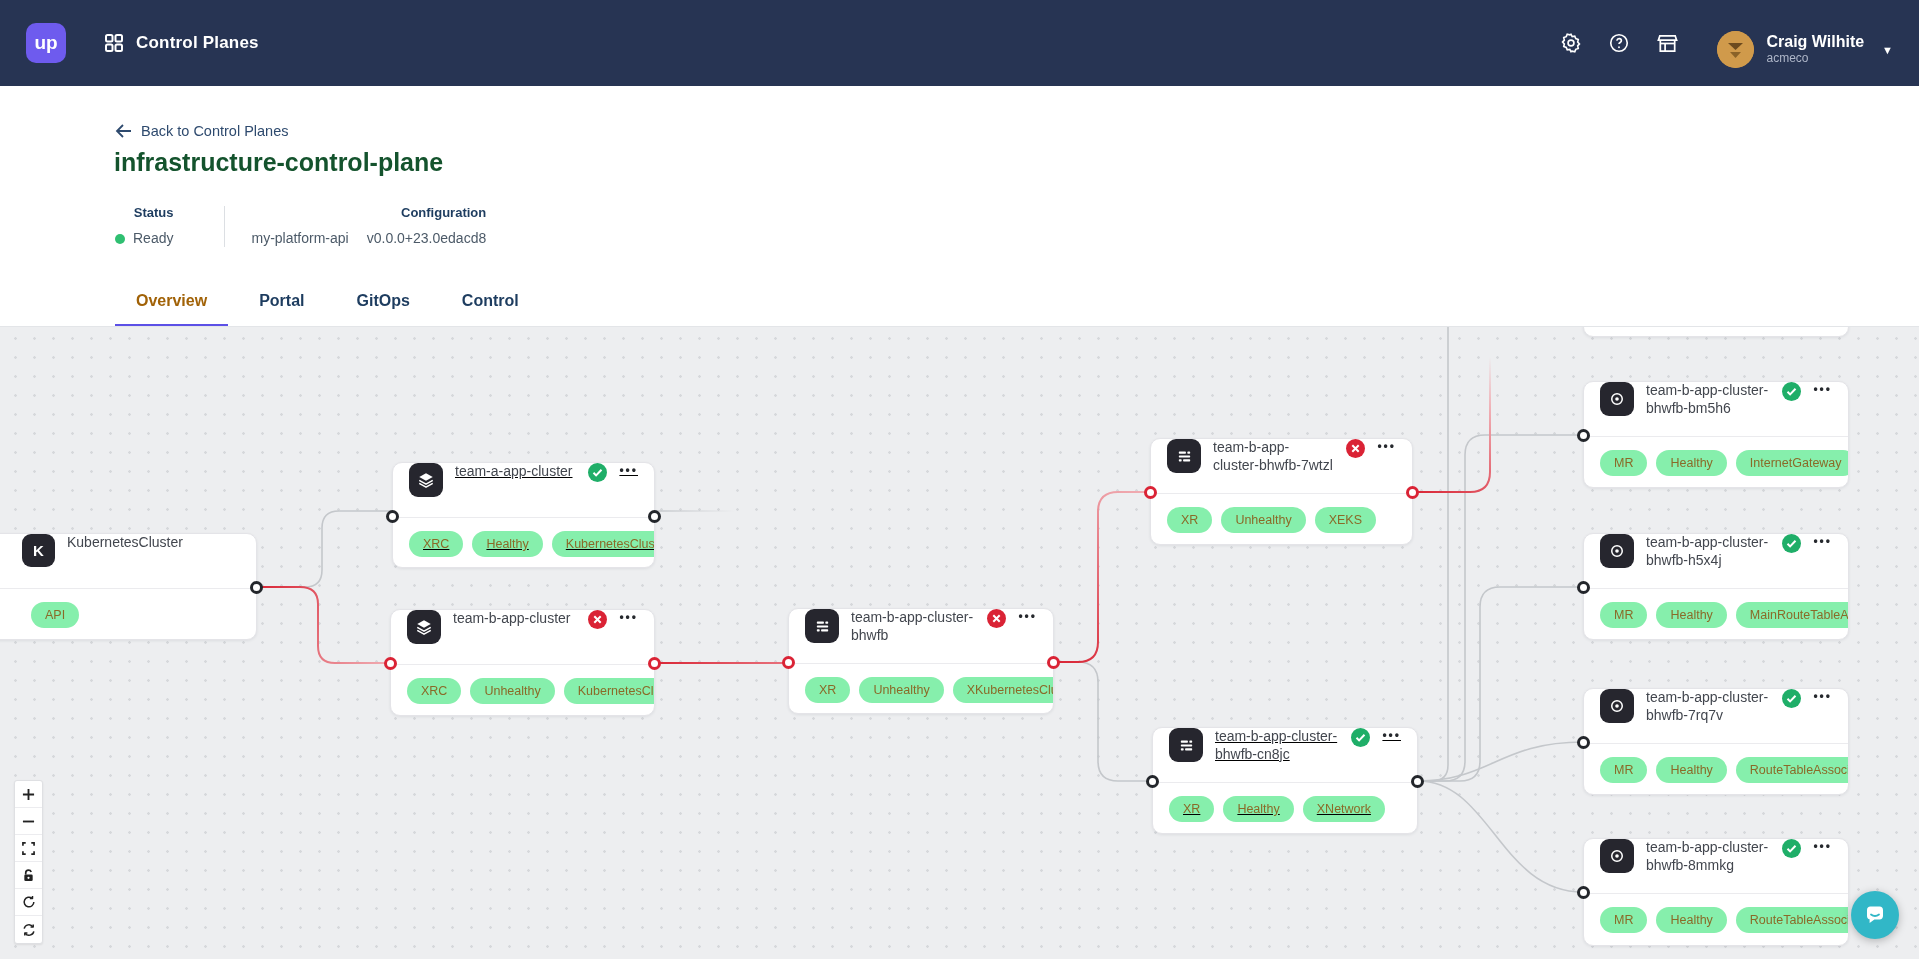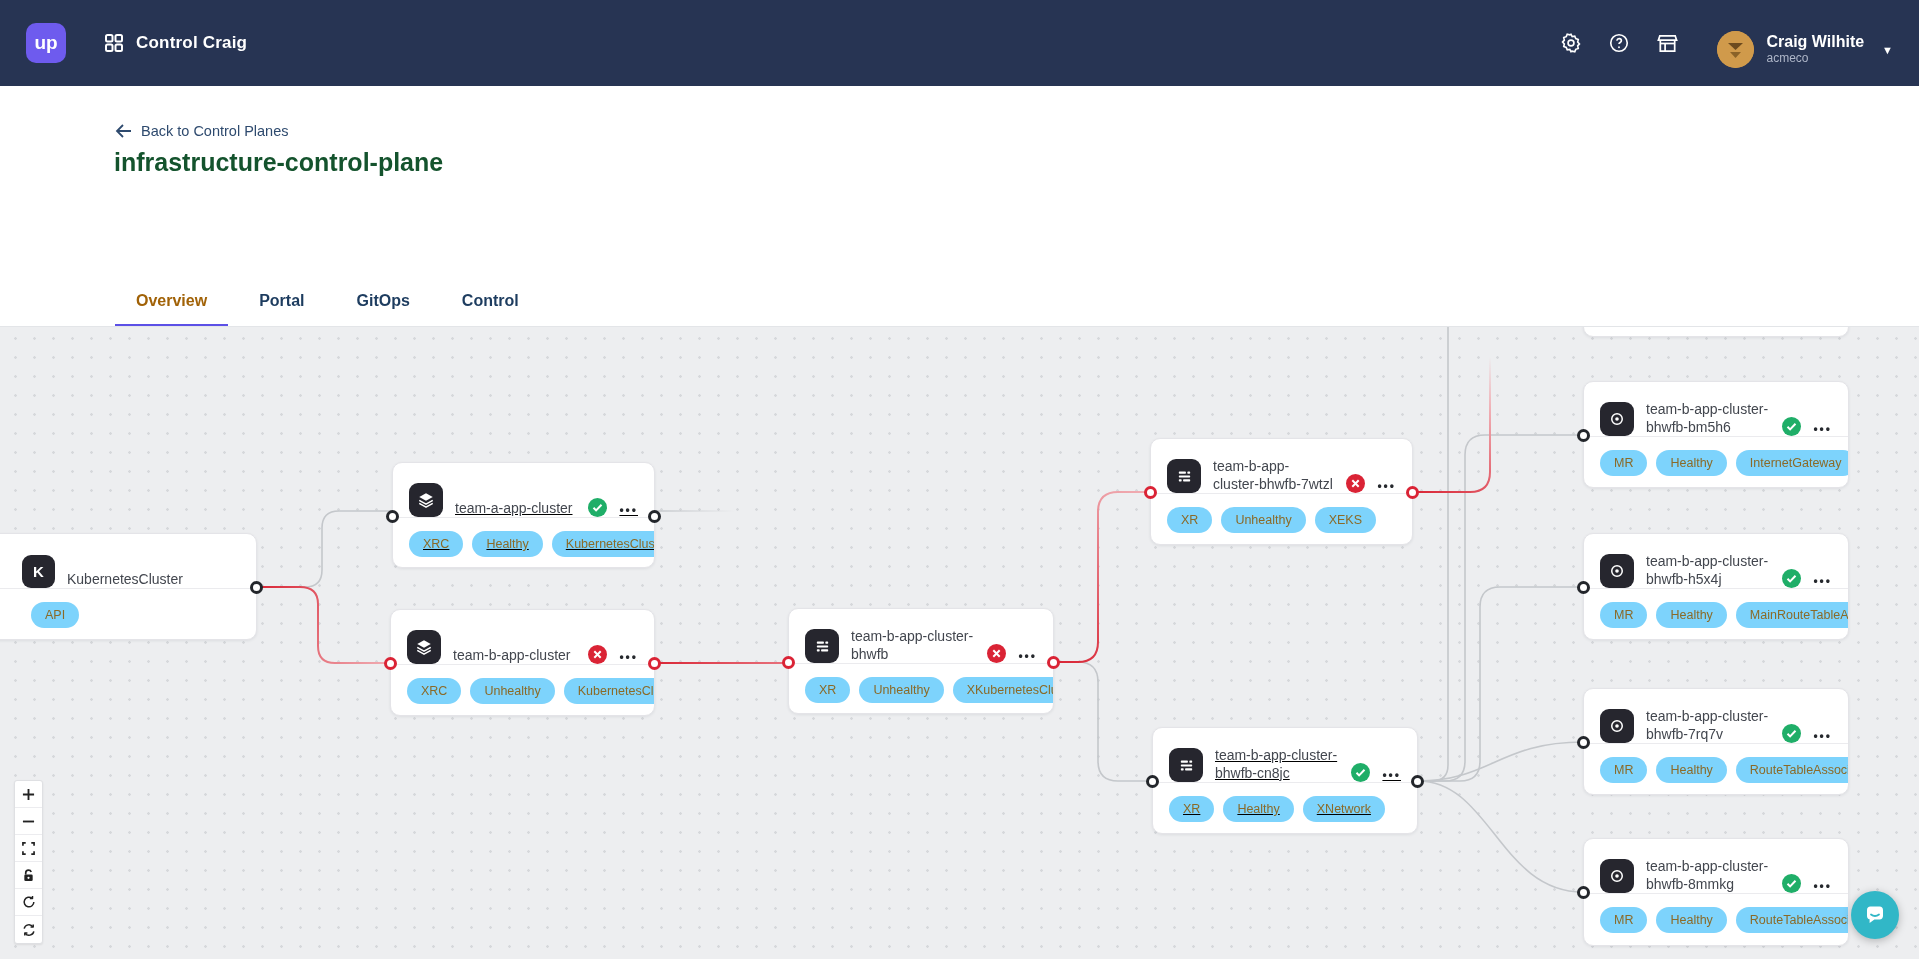--- a/index.html
+++ b/index.html
@@ -43,29 +43,29 @@
 
   
   .canvas { position:absolute; left:0; top:327px; width:1919px; height:632px; overflow:hidden;
     background:#edeef0;
     background-image:radial-gradient(circle, #d6d8db 1.3px, transparent 1.45px);
     background-size:19px 19px; background-position:6px 2px; }
   .edges { position:absolute; left:0; top:0; z-index:1; }
 
   .node { position:absolute; background:#fff; border:1px solid #e4e4e8; border-radius:10px;
     box-shadow:0 1px 3px rgba(30,35,45,.08); z-index:2; }
-  .node-head { height:54px; display:flex; align-items:flex-end; padding:0 16px; gap:12px; }
+  .node-head { height:54px; display:flex; align-items:flex-start; padding:0 16px; gap:12px; }
   .nicon { width:34px; height:34px; border-radius:9px; background:#26262e; flex:none;
     display:flex; align-items:center; justify-content:center; color:#fff; font-weight:bold; font-size:15px; }
   .ntitle { font-size:14px; color:#42464e; line-height:1.25; max-width:162px; }
   .status { margin-left:auto; flex:none; display:flex; }
   .menu { flex:none; color:#26292e; font-size:12px; letter-spacing:2px; font-weight:bold; cursor:pointer; }
   .node-badges { border-top:1px solid #ebebee; padding:13px 16px; display:flex; gap:9px;
     overflow:hidden; white-space:nowrap; }
-  .badge { background:#7dd3fc; color:#8a6a28; font-size:12.5px; padding:6px 14px;
+  .badge { background:#86efac; color:#8a6a28; font-size:12.5px; padding:6px 14px;
     border-radius:13px; flex:none; }
   .handle { position:absolute; width:13px; height:13px; border-radius:50%; background:#fff;
     border:3.5px solid #23262b; top:47px; z-index:3; cursor:pointer; }
   .handle.hl { left:-7px; } .handle.hr { right:-7px; }
   .handle.red { border-color:#da2335; }
 
   
   .flowbar { position:absolute; left:14px; top:453px; width:29px; background:#fff;
     border:1px solid #dfe0e3; border-radius:3px; box-shadow:0 1px 2px rgba(0,0,0,.08); z-index:5; }
   .fbtn { height:27px; display:flex; align-items:center; justify-content:center;
@@ -86,21 +86,21 @@
     </div>
   <div class="app-title-wrap">
     <span class="grid-ico bar-icon">
       <svg width="20" height="20" viewBox="0 0 20 20" fill="none" stroke="#fff" stroke-width="2">
         <rect x="2" y="2" width="6.5" height="6.5" rx="1.5"></rect>
           <rect x="11.5" y="2" width="6.5" height="6.5" rx="1.5"></rect>
         <rect x="2" y="11.5" width="6.5" height="6.5" rx="1.5"></rect>
           <rect x="11.5" y="11.5" width="6.5" height="6.5" rx="1.5"></rect>
       </svg>
       </span>
-    <span class="app-title">Control Craig</span>
+    <span class="app-title">Control Planes</span>
   </div>
   <div class="bar-right">
     <span class="bar-icon">
       <svg width="22" height="22" viewBox="0 0 24 24" fill="none" stroke="#fff" stroke-width="1.8">
         <circle cx="12" cy="12" r="3.2"></circle>
         <path d="M12 2.6l1.3 2.5 2.8-.6 1.1 2.6 2.7 1-.6 2.8 1.9 2.1-1.9 2.1.6 2.8-2.7 1-1.1 2.6-2.8-.6L12 21.4l-1.3-2.5-2.8.6-1.1-2.6-2.7-1 .6-2.8L2.8 11l1.9-2.1-.6-2.8 2.7-1 1.1-2.6 2.8.6z"></path>
       </svg>
       </span>
     <span class="bar-icon">
       <svg width="22" height="22" viewBox="0 0 24 24" fill="none" stroke="#fff" stroke-width="1.8">
@@ -134,20 +134,37 @@
 </div>
 
 <div class="pagehead">
   <div class="back">
     <svg width="17" height="14" viewBox="0 0 17 14" fill="none" stroke="#2e4a6e" stroke-width="1.8">
       <path d="M8 1L2 7l6 6M2 7h14"></path>
       </svg>
     <span>Back to Control Planes</span>
   </div>
   <div class="h1">infrastructure-control-plane</div>
+  <div class="meta">
+    <div class="meta-col">
+      <div class="meta-label">Status</div>
+      <div class="meta-val">
+          <span class="dot-ready"></span>
+        <span>Ready</span>
+        </div>
+    </div>
+    <div class="meta-sep"></div>
+    <div class="meta-col">
+      <div class="meta-label">Configuration</div>
+      <div class="meta-val">
+        <span>my-platform-api</span>
+        <span class="cfg-ver">v0.0.0+23.0edacd8</span>
+      </div>
+    </div>
+  </div>
   <div class="tabs">
     <div class="tab active">Overview</div>
     <div class="tab">Portal</div>
     <div class="tab">GitOps</div>
     <div class="tab">Control</div>
   </div>
 </div>
 <div class="tabline"></div>
 
 <div class="canvas">

